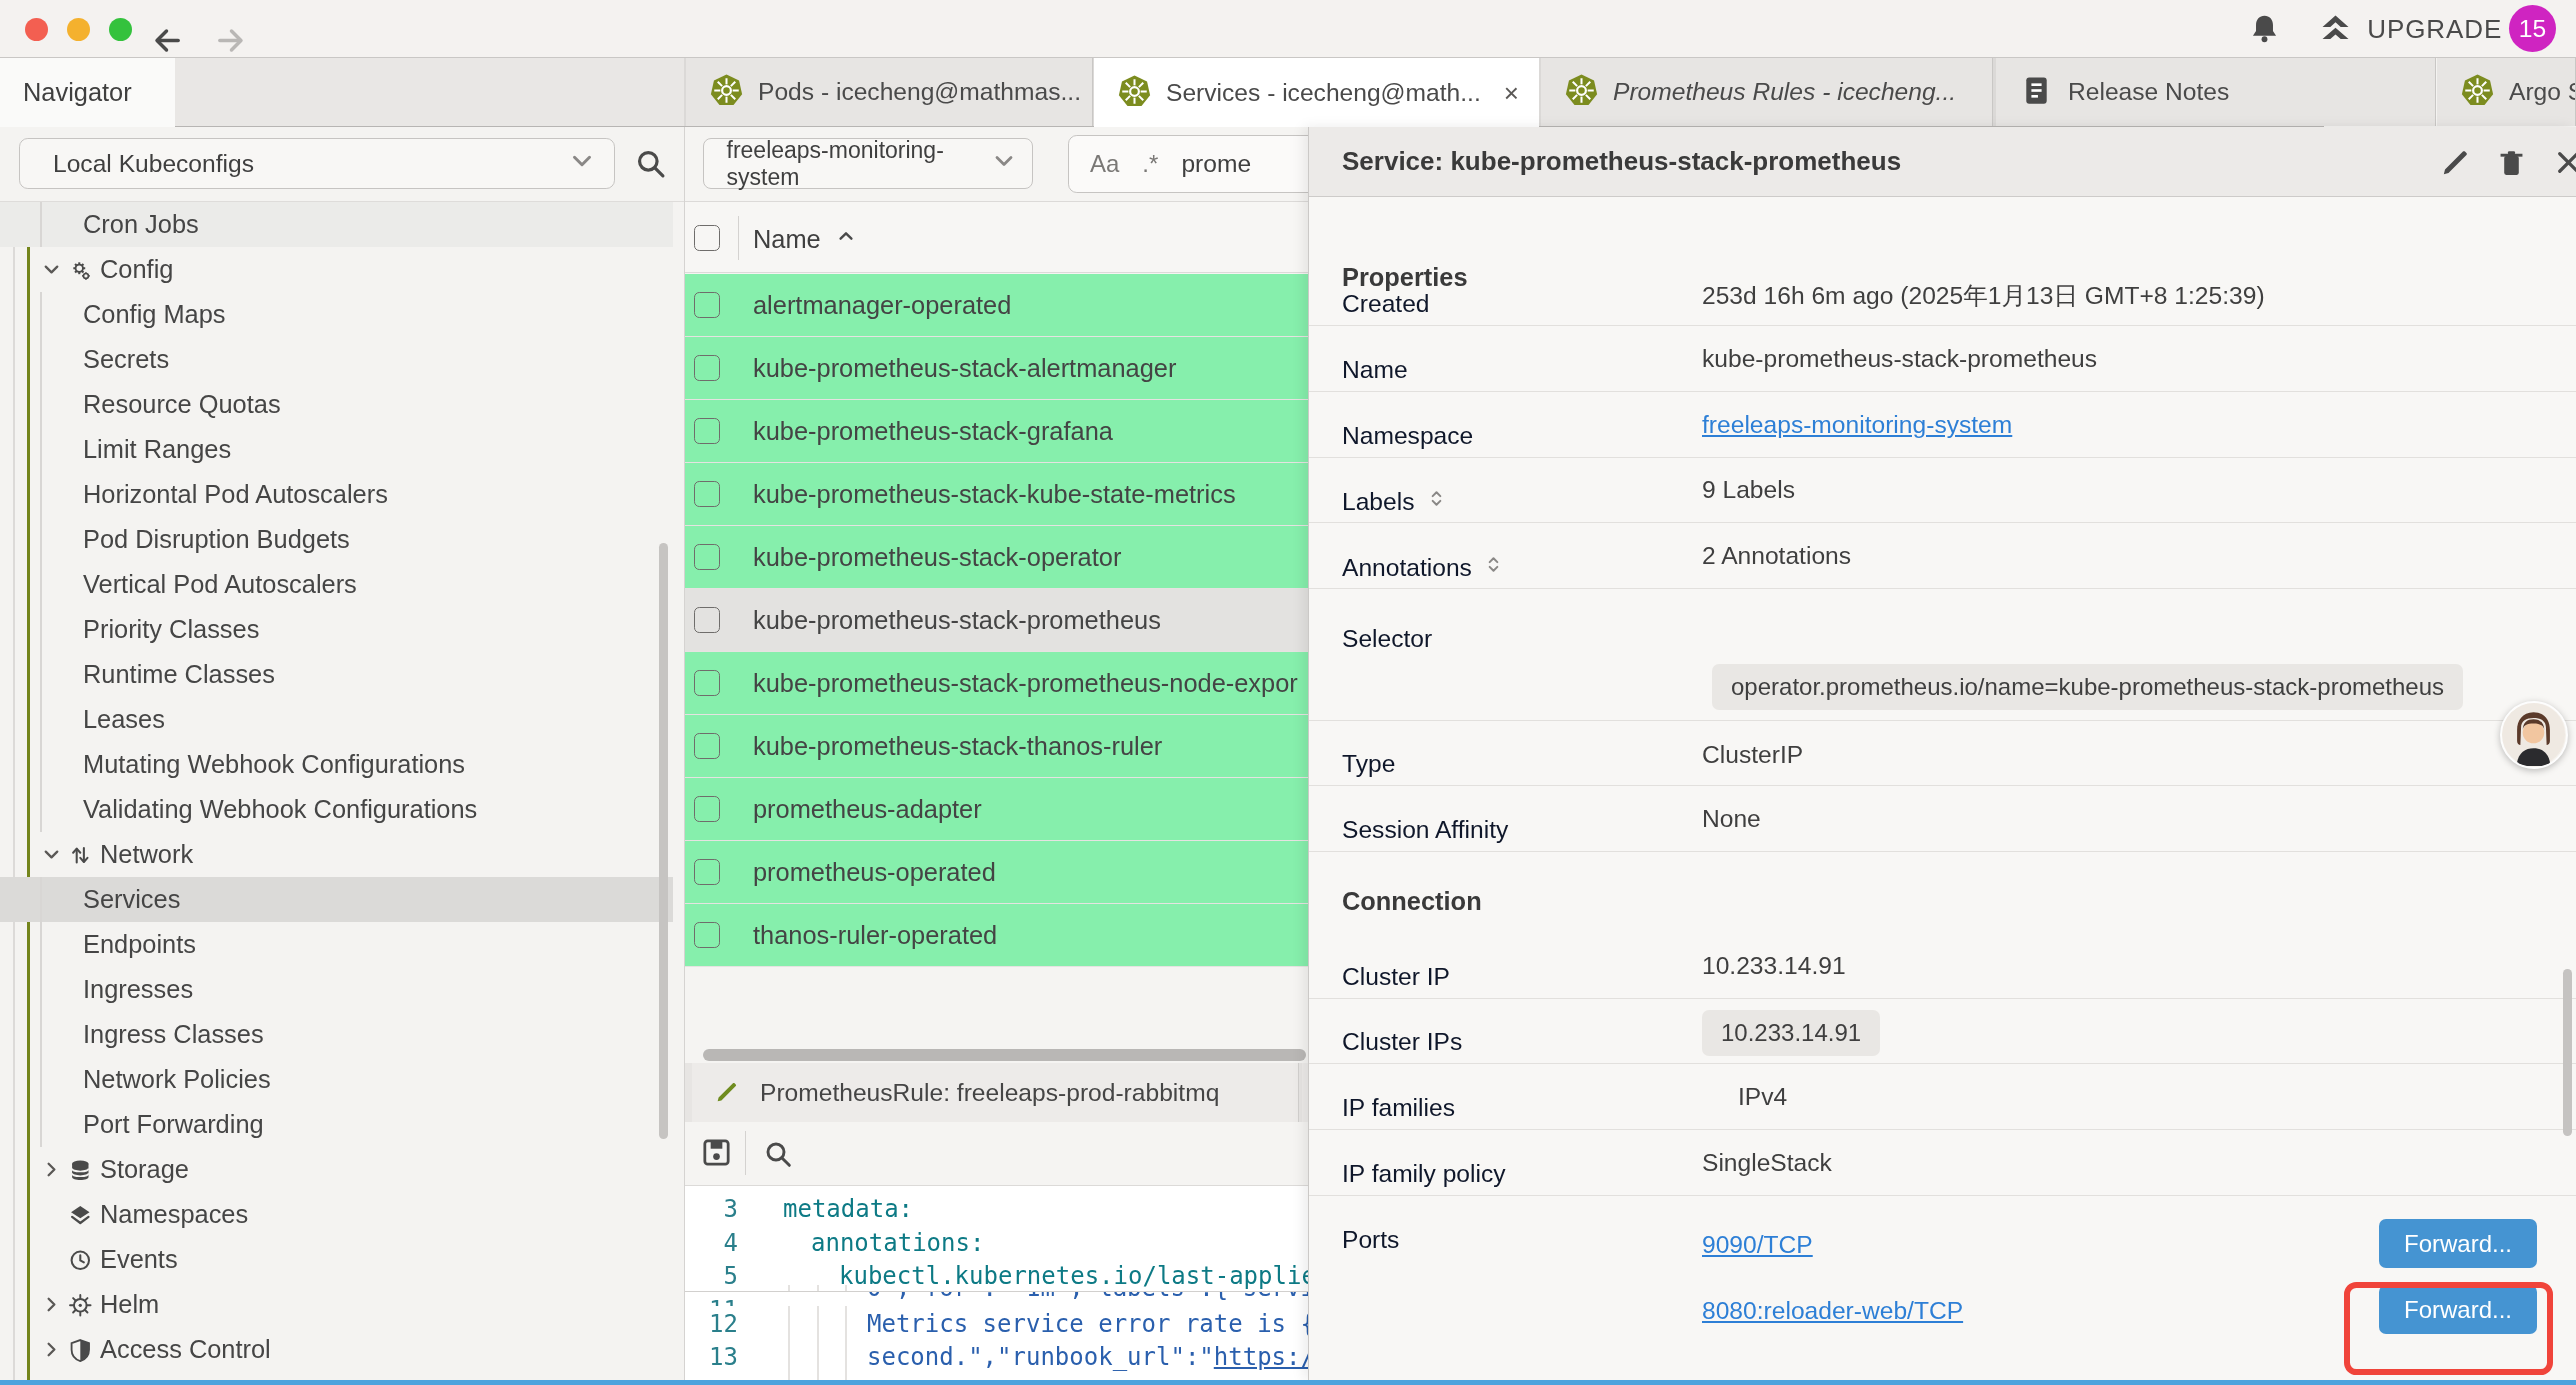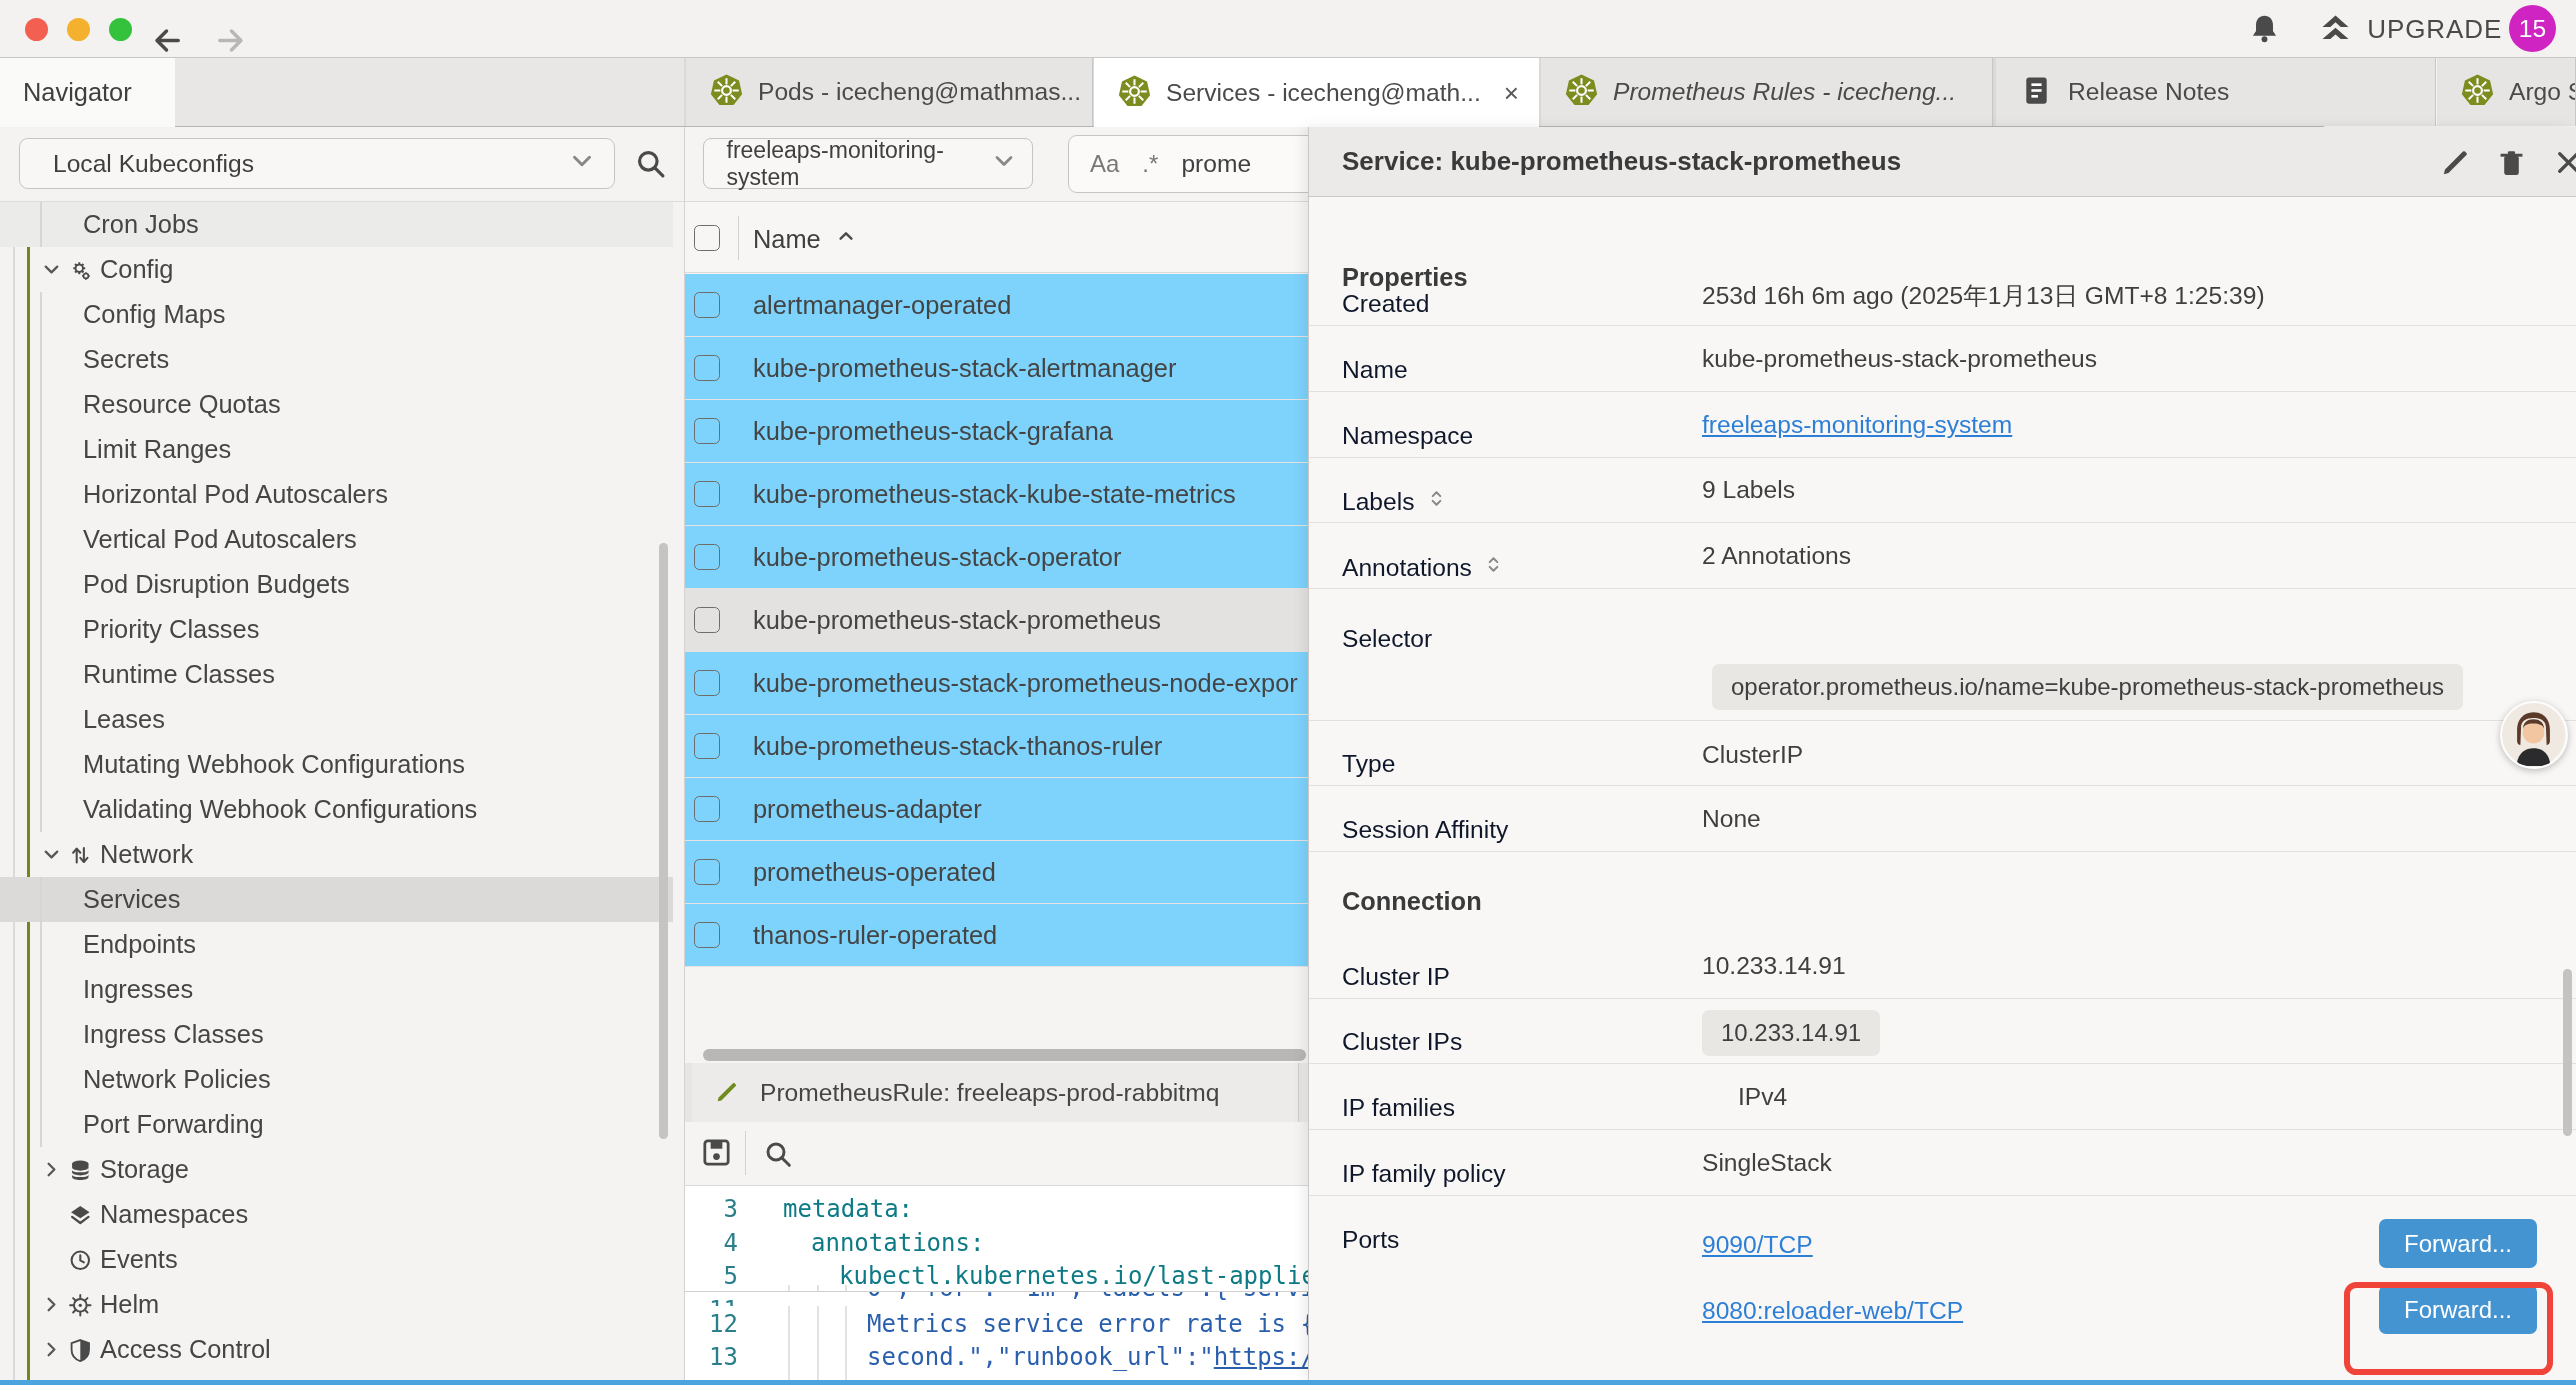--- a/index.html
+++ b/index.html
@@ -65,21 +65,21 @@
   #search-box .opt { font-size:24px; color:#7a7876; }
   #search-box .query { font-size:24.6px; color:#3f3f3f; }
   #table-header { position:absolute; left:0; top:75px; width:624px; height:71px; background:#f7f6f4;
     border-bottom:0.9px solid #dcdad8; }
   .cb { position:absolute; left:8.8px; width:26px; height:26px; border:1.8px solid #6f6d6b; border-radius:5.3px; cursor:pointer; }
   #table-header .cb { top:23px; }
   #col-divider { position:absolute; left:53px; top:14px; width:0.9px; height:44px; background:#d4d2d0; }
   #col-name { position:absolute; left:68px; top:21px; font-size:25.4px; color:#3f3f3f; display:flex; gap:12.3px;
     align-items:center; cursor:pointer; }
   #rows { position:absolute; left:0; top:147px; width:624px; }
-  .lrow { position:relative; width:624px; height:63px; background:#7dd3fc; border-bottom:0.9px solid #e5e3e1; cursor:pointer; }
+  .lrow { position:relative; width:624px; height:63px; background:#86efac; border-bottom:0.9px solid #e5e3e1; cursor:pointer; }
   .lrow.sel { background:#e3e2e0; }
   .lrow .cb { top:18.4px; }
   .lrow .rname { position:absolute; left:68px; top:16.7px; font-size:25.4px; color:#444; white-space:nowrap; }
   #hscroll { position:absolute; left:0; top:922px; width:624px; height:12.3px; }
   #hscroll .thumb { position:absolute; left:17.5px; top:0; width:603px; height:12.3px; background:#b9b7b5; border-radius:6.1px; cursor:pointer; }
   #bottom-tabs { position:absolute; left:0; top:936px; width:624px; height:60px; background:#e7e5e3; border-bottom:0.9px solid #d2d0ce; }
   #ed-tab { position:absolute; left:7px; top:0; width:607px; height:60px; background:#edebe9; border-right:1.8px solid #d2d0ce;
     display:flex; align-items:center; padding-left:21px; gap:19px; cursor:pointer; }
   #ed-tab .t-label { font-size:24.6px; color:#454545; white-space:nowrap; }
   #ed-tab2 { position:absolute; left:617px; top:0; width:53px; height:60px; background:#edebe9; display:flex;
@@ -306,24 +306,24 @@
         <div class="tree-item child">
           <span class="t2">Resource Quotas</span>
         </div>
         <div class="tree-item child">
           <span class="t2">Limit Ranges</span>
         </div>
         <div class="tree-item child">
           <span class="t2">Horizontal Pod Autoscalers</span>
         </div>
         <div class="tree-item child">
+          <span class="t2">Pod Disruption Budgets</span>
+        </div>
+        <div class="tree-item child">
           <span class="t2">Vertical Pod Autoscalers</span>
-        </div>
-        <div class="tree-item child">
-          <span class="t2">Pod Disruption Budgets</span>
         </div>
         <div class="tree-item child">
           <span class="t2">Priority Classes</span>
         </div>
         <div class="tree-item child">
           <span class="t2">Runtime Classes</span>
         </div>
         <div class="tree-item child">
           <span class="t2">Leases</span>
         </div>

